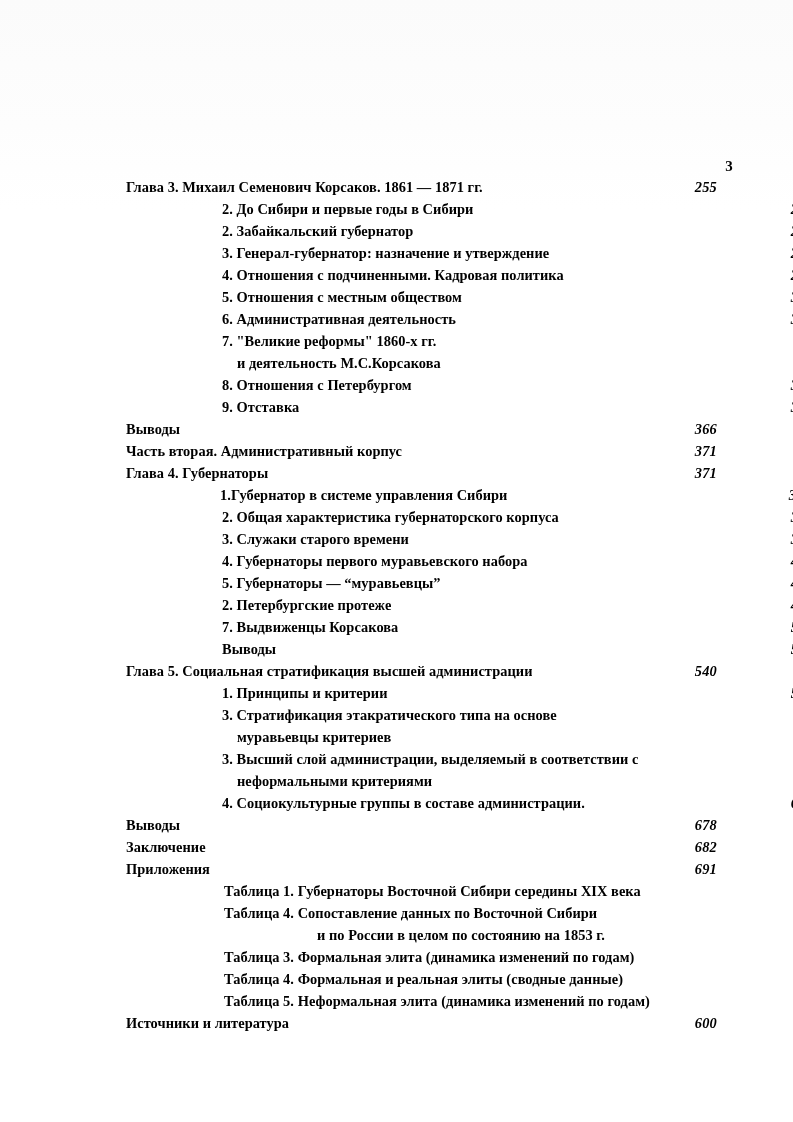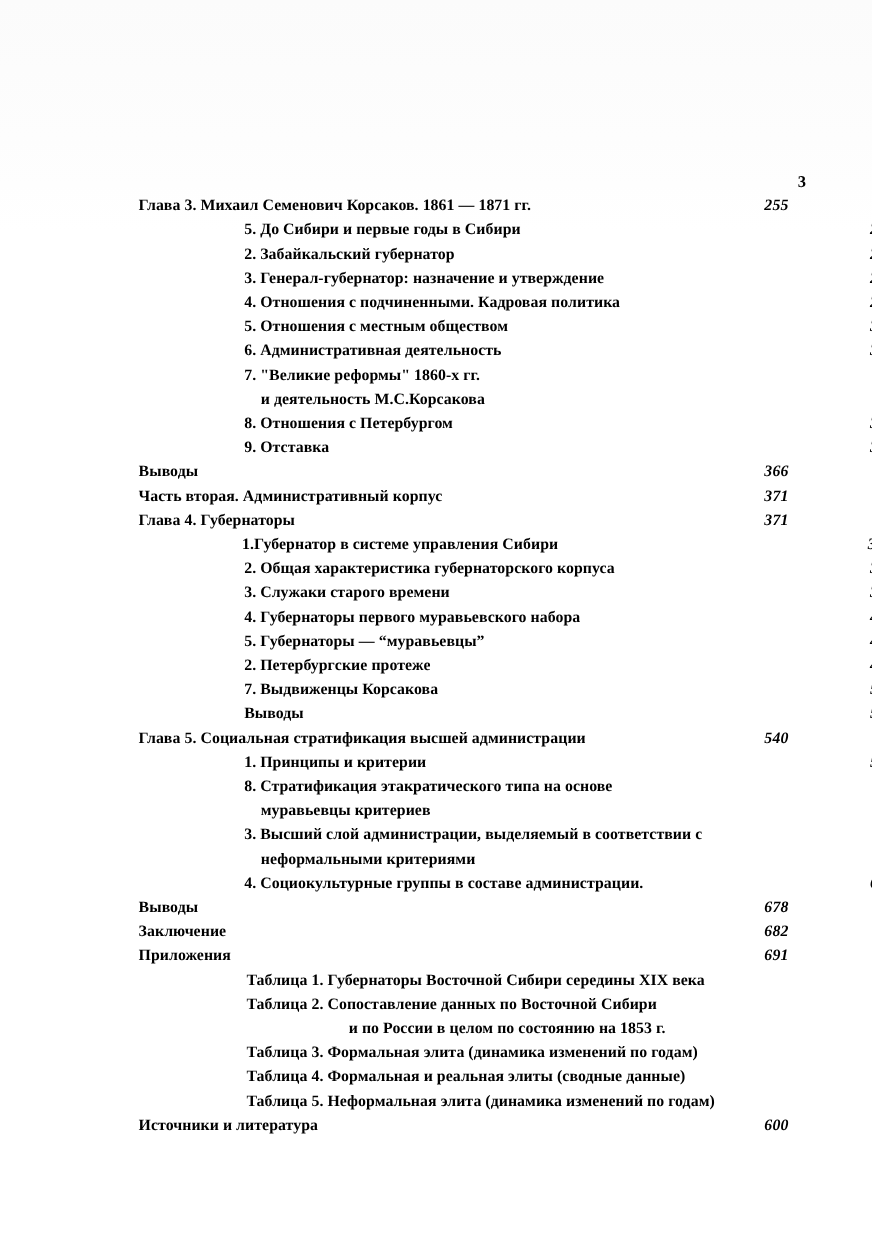--- a/index.html
+++ b/index.html
@@ -108,21 +108,21 @@
 
   <div class="folio">3</div>
 
   <div class="toc" id="toc-list">
       <div class="row lvl0">
         <span class="label">Глава 3. Михаил Семенович Корсаков. 1861 — 1871 гг.</span>
         <span class="filler"></span>
         <span class="pageno">255</span>
       </div>
       <div class="row lvl1">
-        <span class="label">5. До Сибири и первые годы в Сибири</span>
+        <span class="label">2. До Сибири и первые годы в Сибири</span>
         <span class="filler"></span>
         <span class="pageno">255</span>
       </div>
       <div class="row lvl1">
         <span class="label">2. Забайкальский губернатор</span>
         <span class="filler"></span>
         <span class="pageno">262</span>
       </div>
       <div class="row lvl1">
         <span class="label">3. Генерал-губернатор: назначение и утверждение</span>
@@ -222,21 +222,21 @@
         <span class="label">Глава 5. Социальная стратификация высшей администрации</span>
         <span class="filler"></span>
         <span class="pageno">540</span>
       </div>
       <div class="row lvl1">
         <span class="label">1. Принципы и критерии</span>
         <span class="filler"></span>
         <span class="pageno">540</span>
       </div>
       <div class="row lvl1 no-page">
-        <span class="label">8. Стратификация этакратического типа на основе</span>
+        <span class="label">3. Стратификация этакратического типа на основе</span>
         <span class="filler"></span>
         <span class="pageno"></span>
       </div>
       <div class="row lvl2">
         <span class="label">муравьевцы критериев</span>
         <span class="filler"></span>
       </div>
       <div class="row lvl1 no-page">
         <span class="label">3. Высший слой администрации, выделяемый в соответствии с</span>
         <span class="filler"></span>
@@ -265,21 +265,21 @@
         <span class="label">Приложения</span>
         <span class="filler"></span>
         <span class="pageno">691</span>
       </div>
       <div class="row lvl-tbl">
         <span class="label">Таблица 1. Губернаторы Восточной Сибири середины XIX века</span>
         <span class="filler"></span>
         <span class="pageno">691</span>
       </div>
       <div class="row lvl-tbl no-page">
-        <span class="label">Таблица 2. Сопоставление данных по Восточной Сибири</span>
+        <span class="label">Таблица 4. Сопоставление данных по Восточной Сибири</span>
         <span class="filler"></span>
         <span class="pageno"></span>
       </div>
       <div class="row lvl-tbl-cont">
         <span class="label">и по России в целом по состоянию на 1853 г.</span>
         <span class="filler"></span>
       </div>
       <div class="row lvl-tbl">
         <span class="label">Таблица 3. Формальная элита (динамика изменений по годам)</span>
         <span class="filler"></span>

